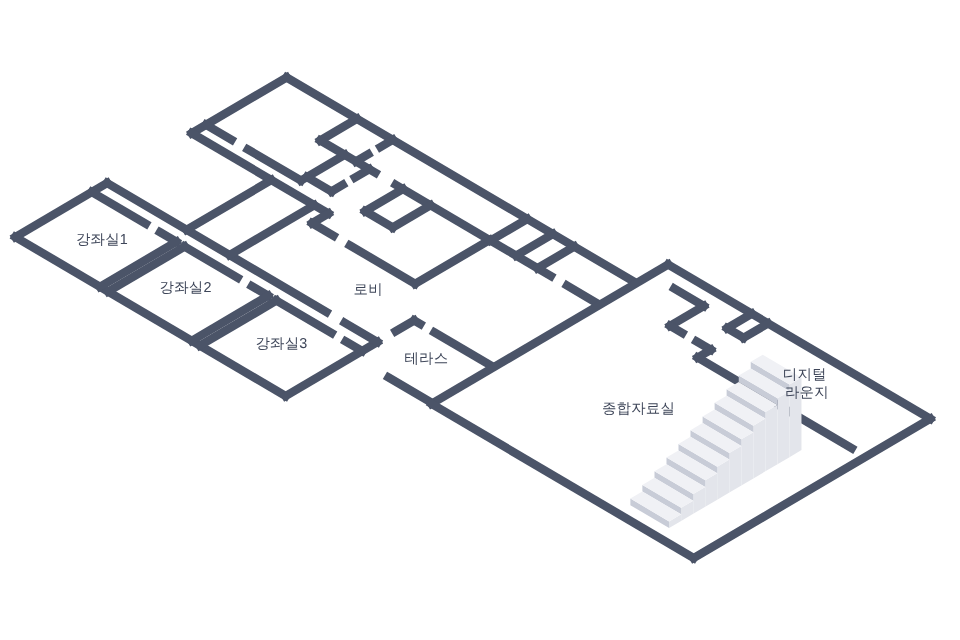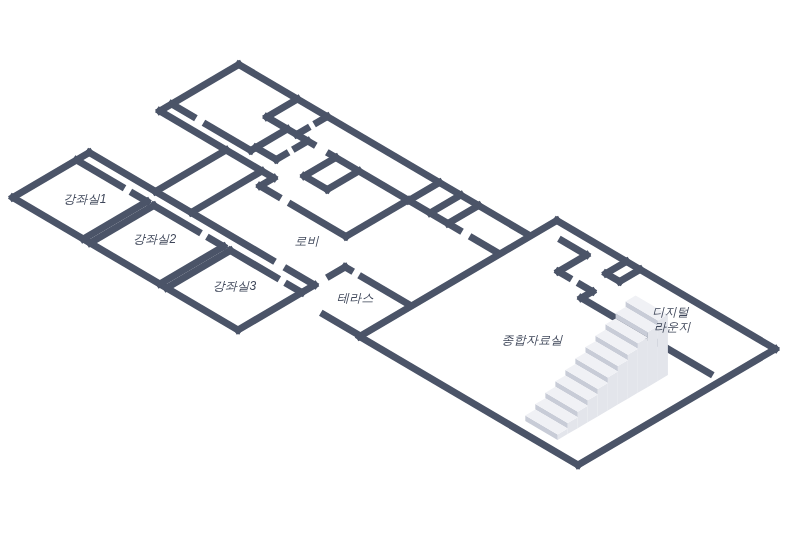--- a/index.html
+++ b/index.html
@@ -1,16 +1,16 @@
 <!DOCTYPE html>
 <html><head>
 <meta charset="utf-8">
 <style>
   html,body{margin:0;padding:0;background:#ffffff;width:800px;height:533px;overflow:hidden;}
-  .stage{position:relative;width:800px;height:533px;background:#ffffff;font-family:"Liberation Sans","DejaVu Sans",sans-serif;font-style:italic;}
+  .stage{position:relative;width:800px;height:533px;background:#ffffff;font-family:"Liberation Sans","DejaVu Sans",sans-serif;}
   svg{display:block;}
   .room-label{
     font-family:"Liberation Sans","DejaVu Sans",sans-serif;
     font-size:12px;
     font-weight:500;
     letter-spacing:0.2px;
   }
 </style>
 </head>
 <body>

